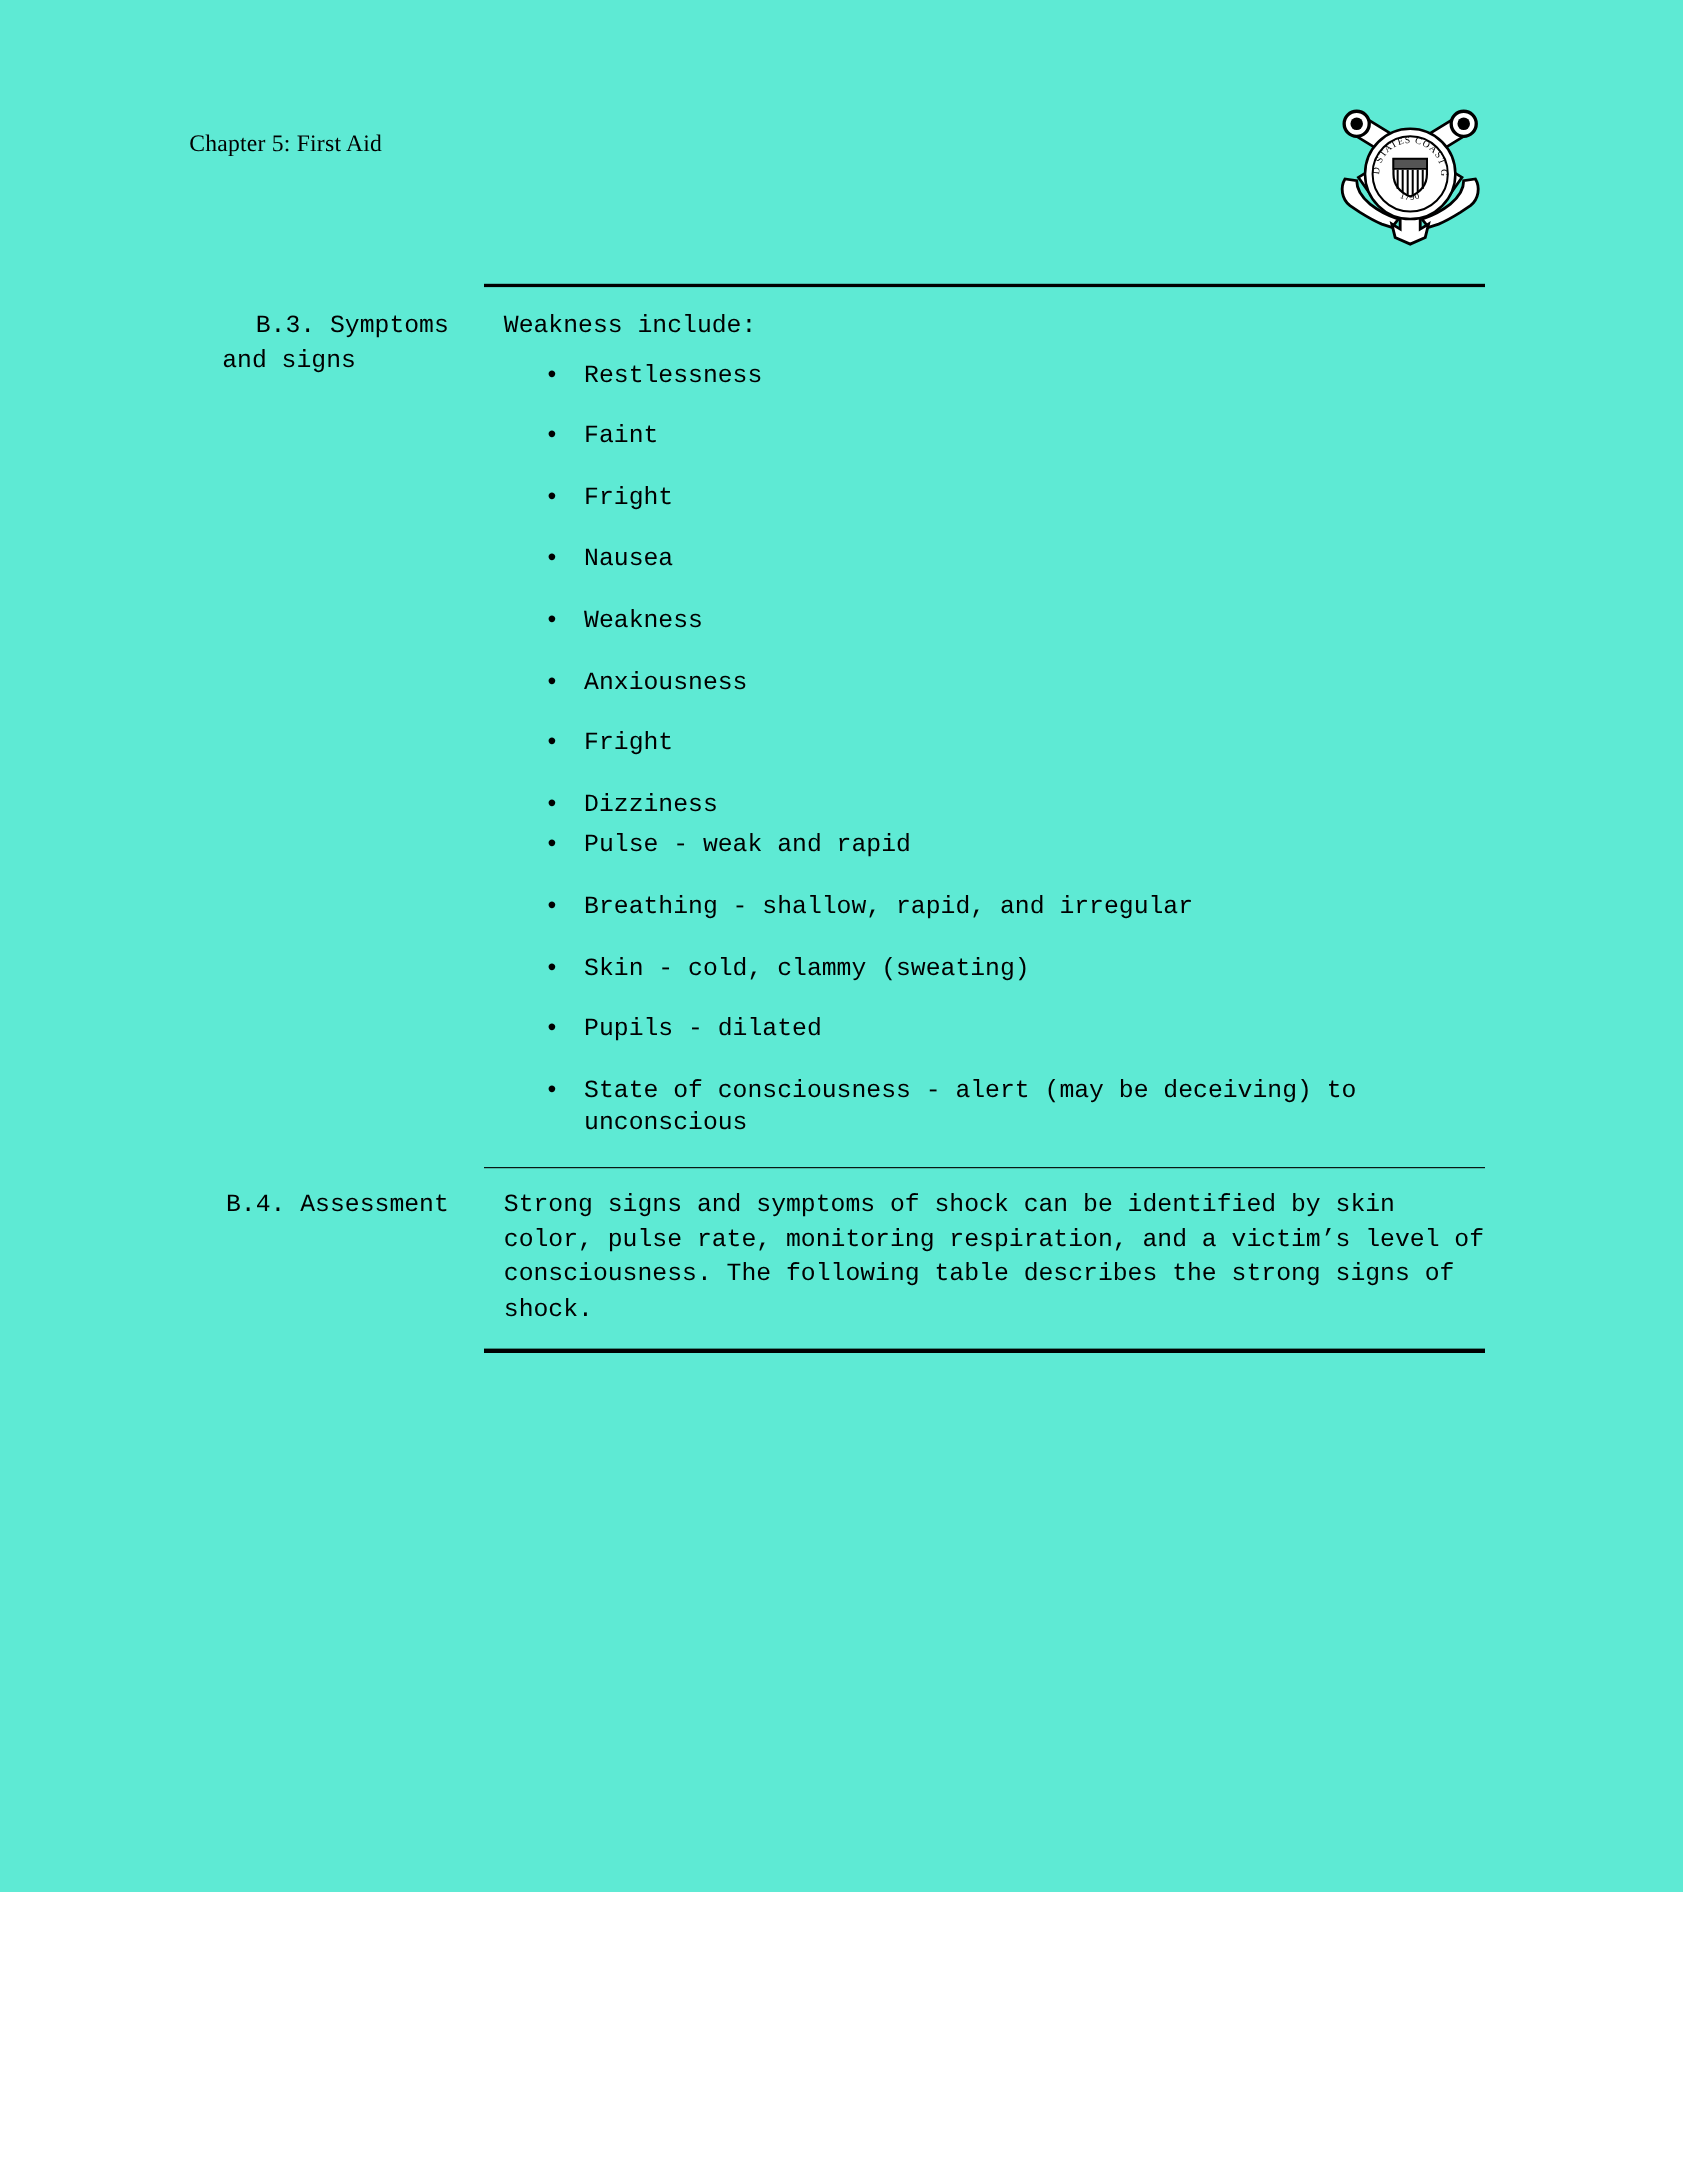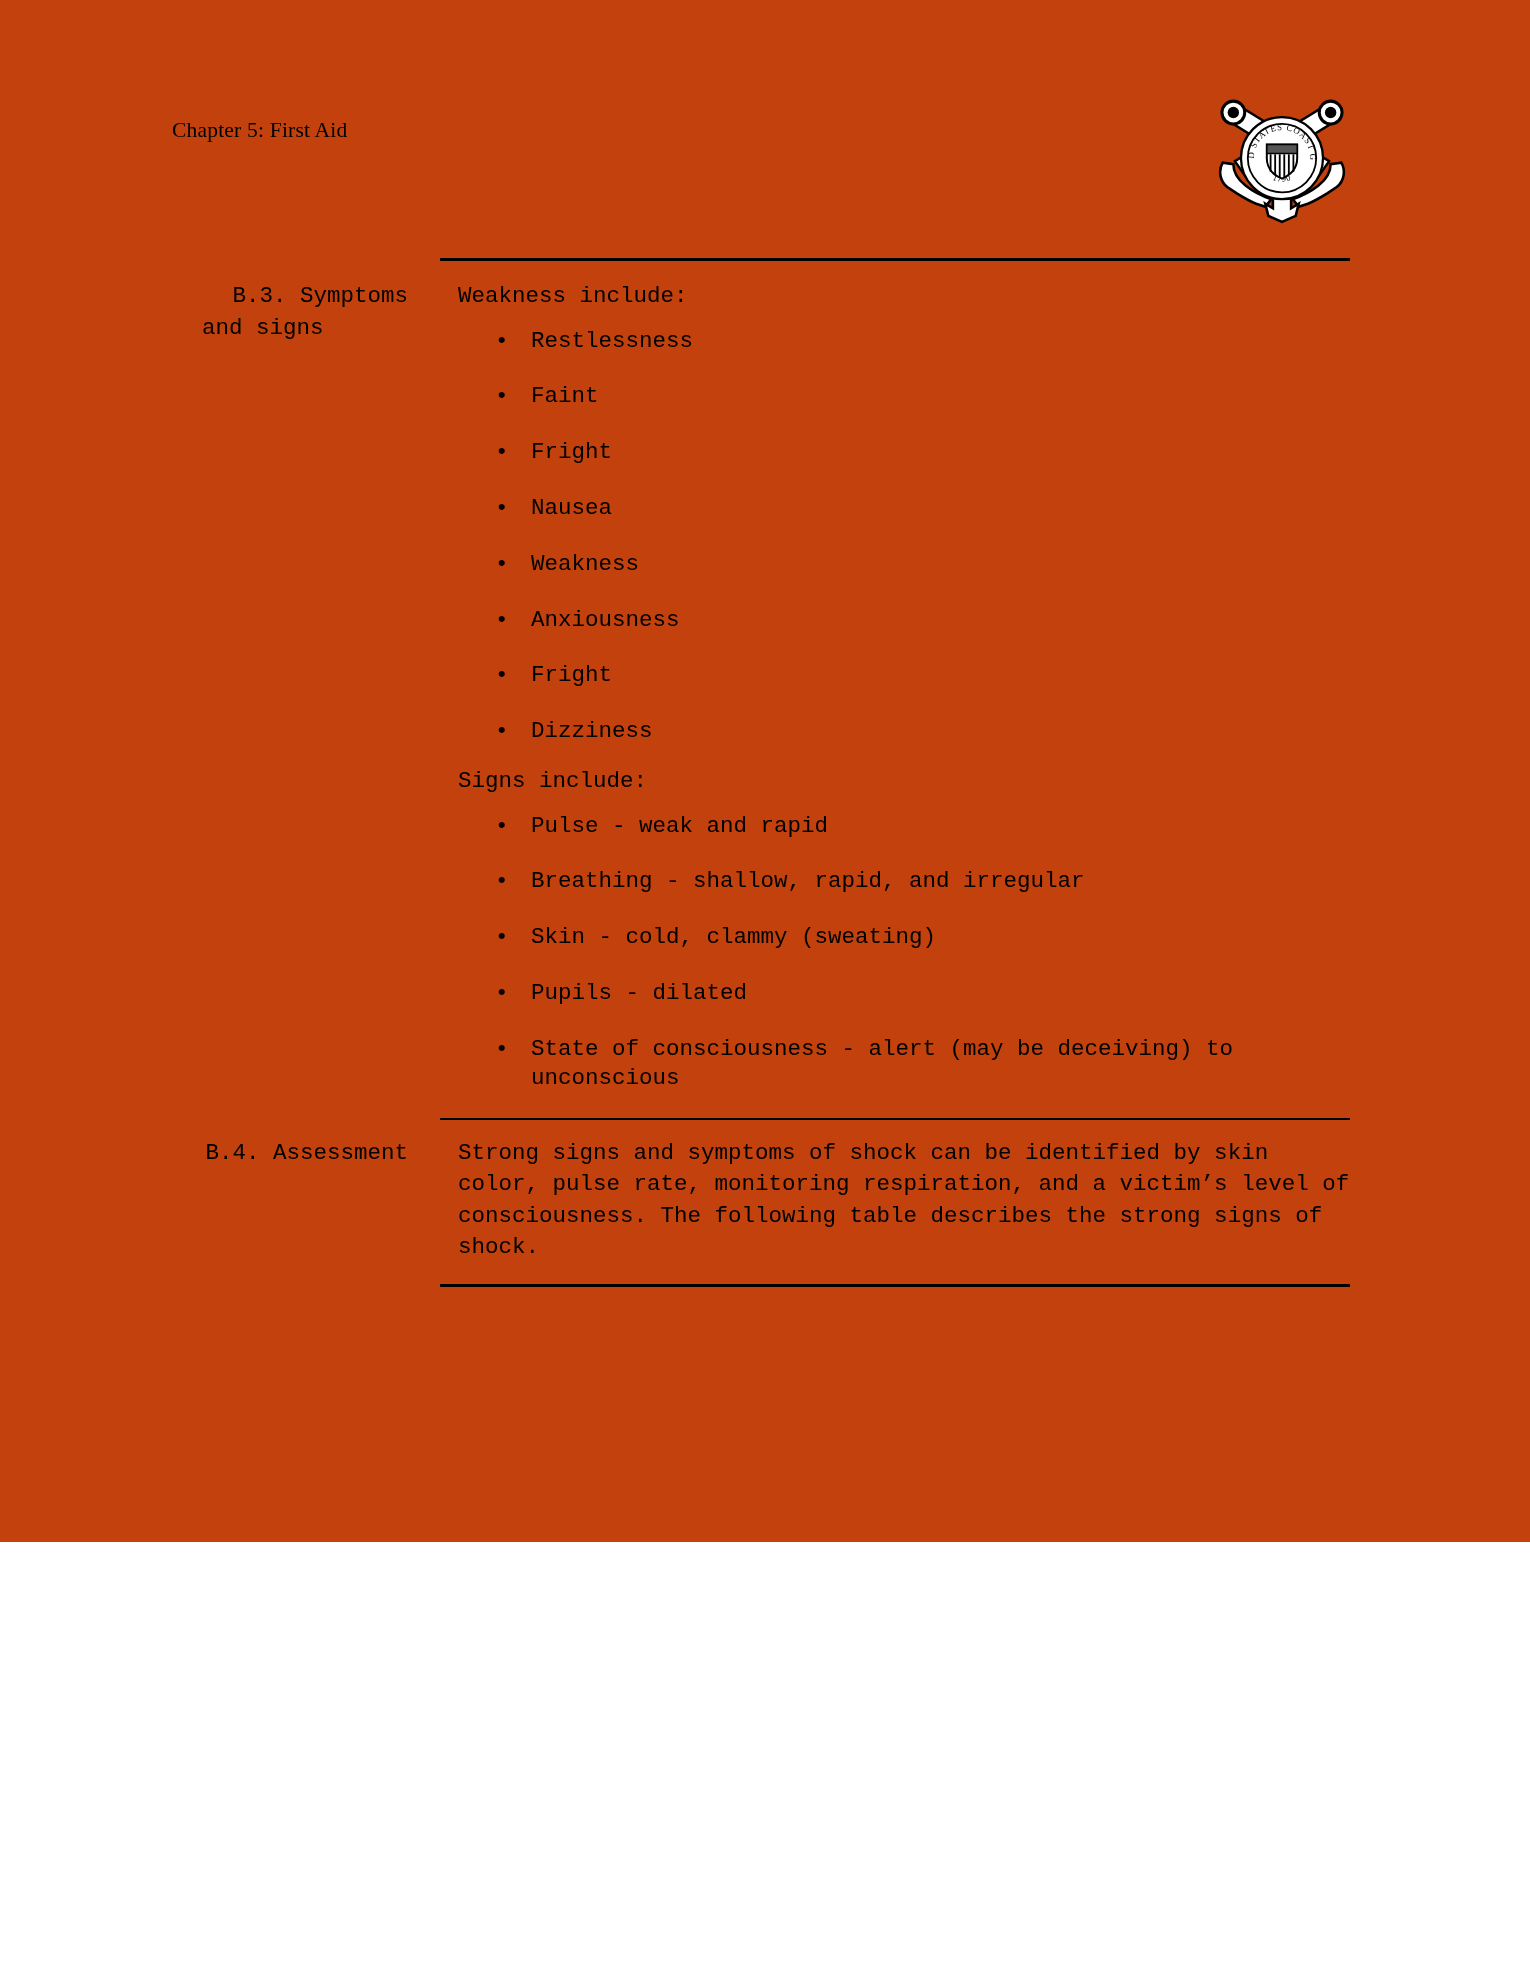--- a/index.html
+++ b/index.html
@@ -8,22 +8,22 @@
     padding: 0;
     background: #ffffff;
   }
   body {
     font-family: "Liberation Serif", "DejaVu Serif", serif;
     color: #000000;
   }
   .page {
     position: relative;
     width: 1530px;
-    height: 1542px;
-    background: #c2410c;
+    height: 1720px;
+    background: #5eead4;
     overflow: hidden;
     box-sizing: border-box;
   }
 
   
   .page-header {
     position: absolute;
     top: 118px;
     left: 172px;
     right: 172px;
@@ -252,21 +252,20 @@
           <li>
             <span class="bullet-dot">•</span>
             <span>Fright</span>
           </li>
           <li>
             <span class="bullet-dot">•</span>
             <span>Dizziness</span>
           </li>
         </ul>
 
-        <p class="lead second-lead">Signs include:</p>
 
         <ul class="bullets">
           <li>
             <span class="bullet-dot">•</span>
             <span>Pulse - weak and rapid</span>
           </li>
           <li>
             <span class="bullet-dot">•</span>
             <span>Breathing - shallow, rapid, and irregular</span>
           </li>

